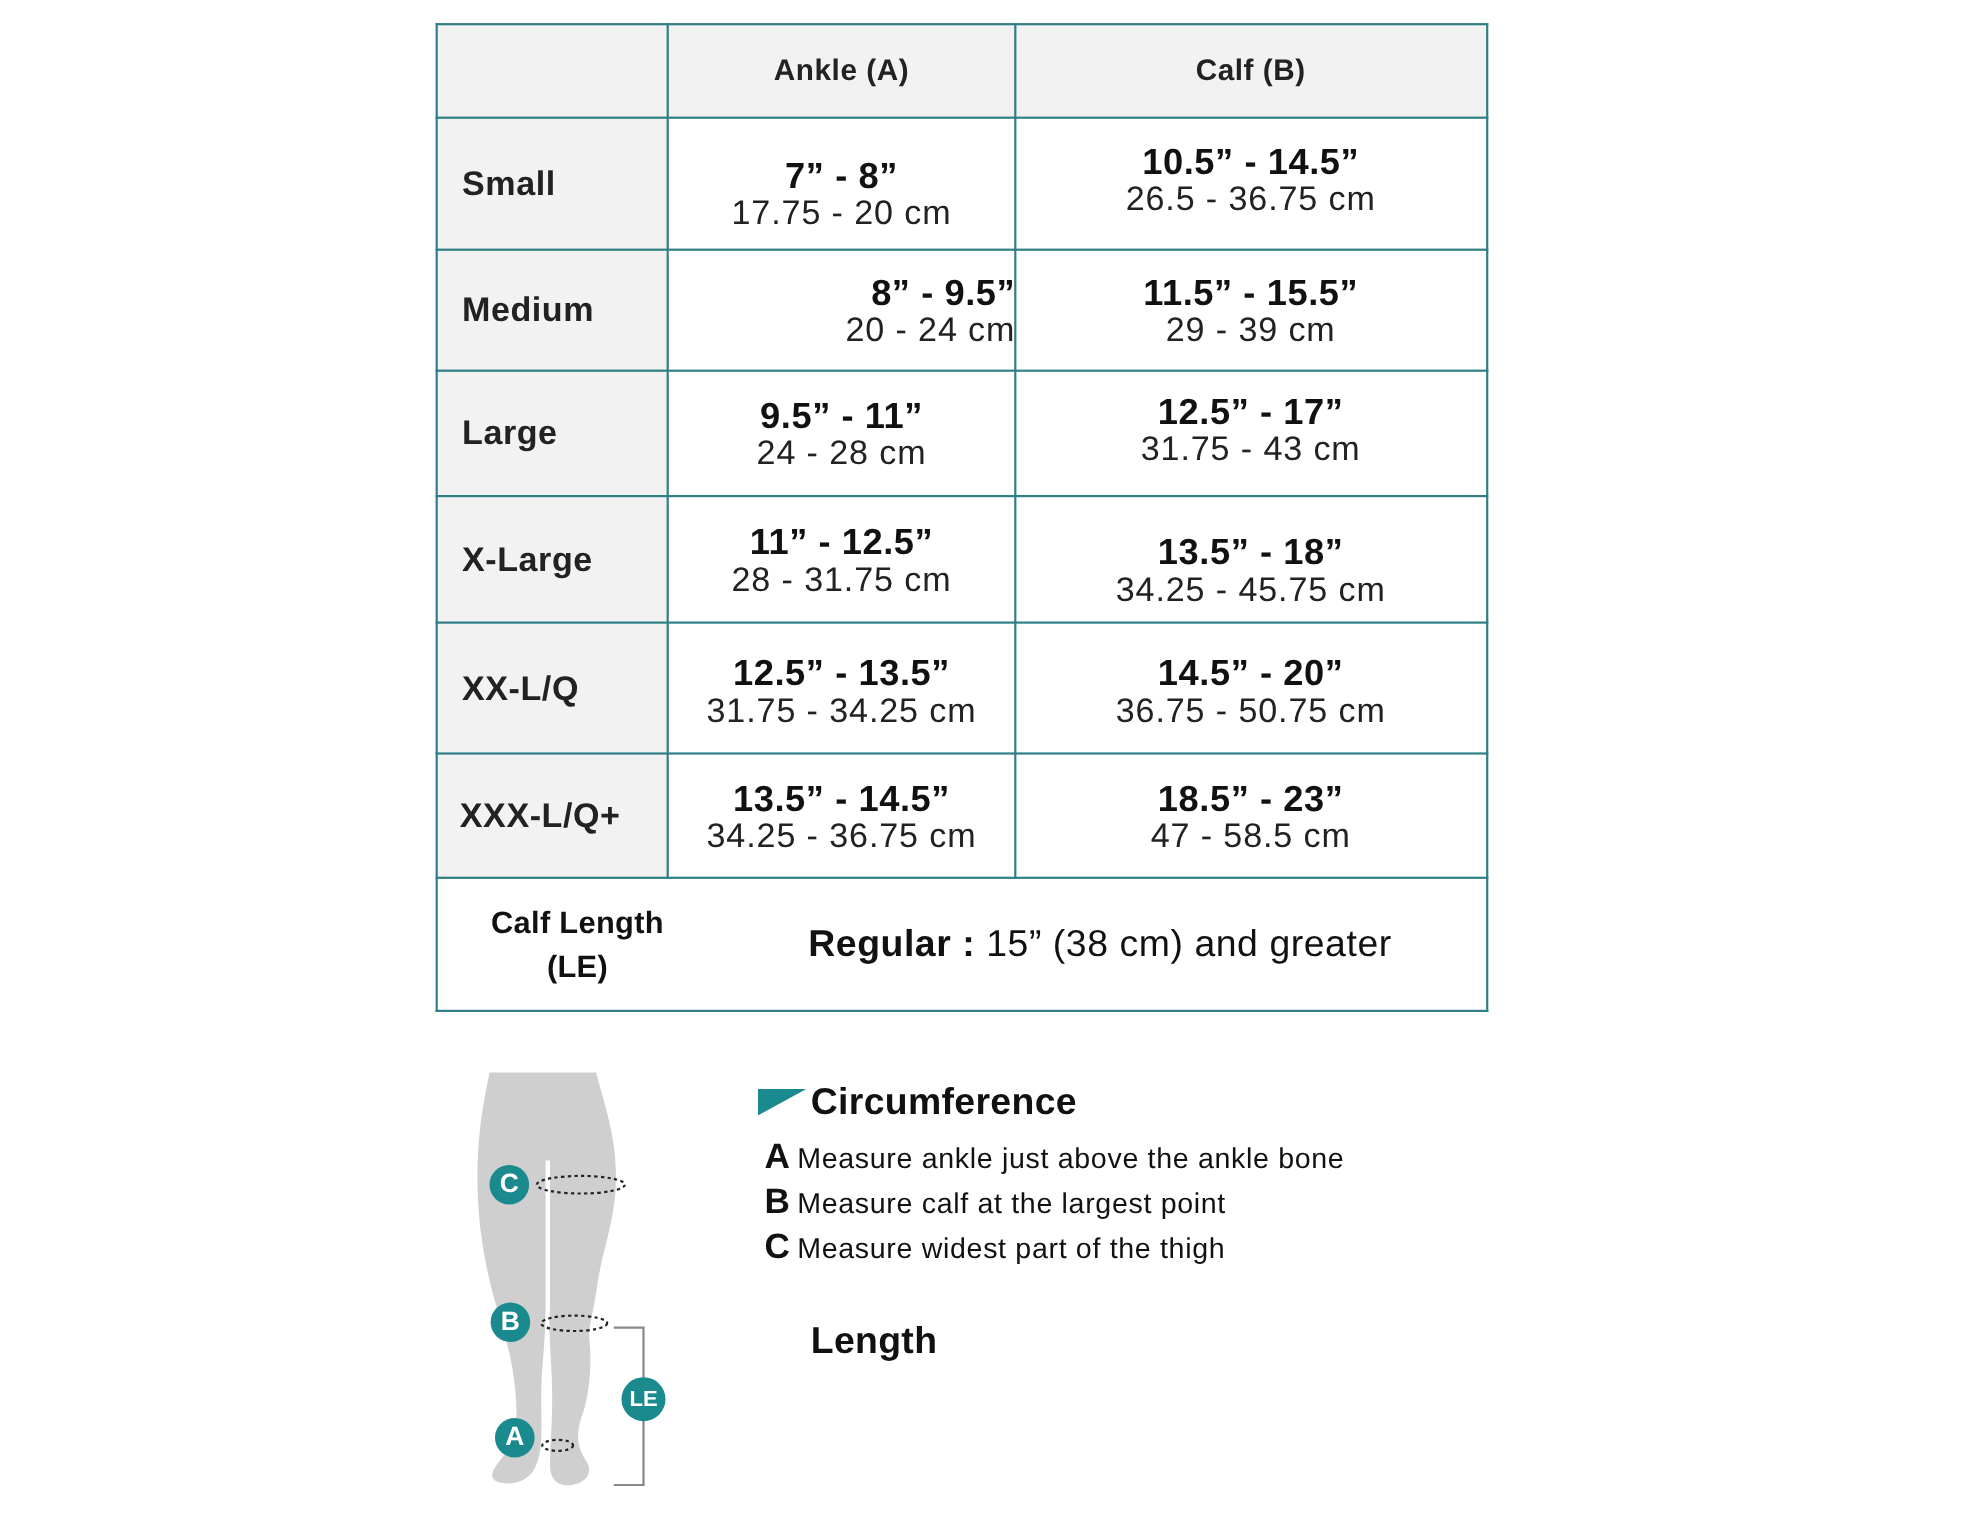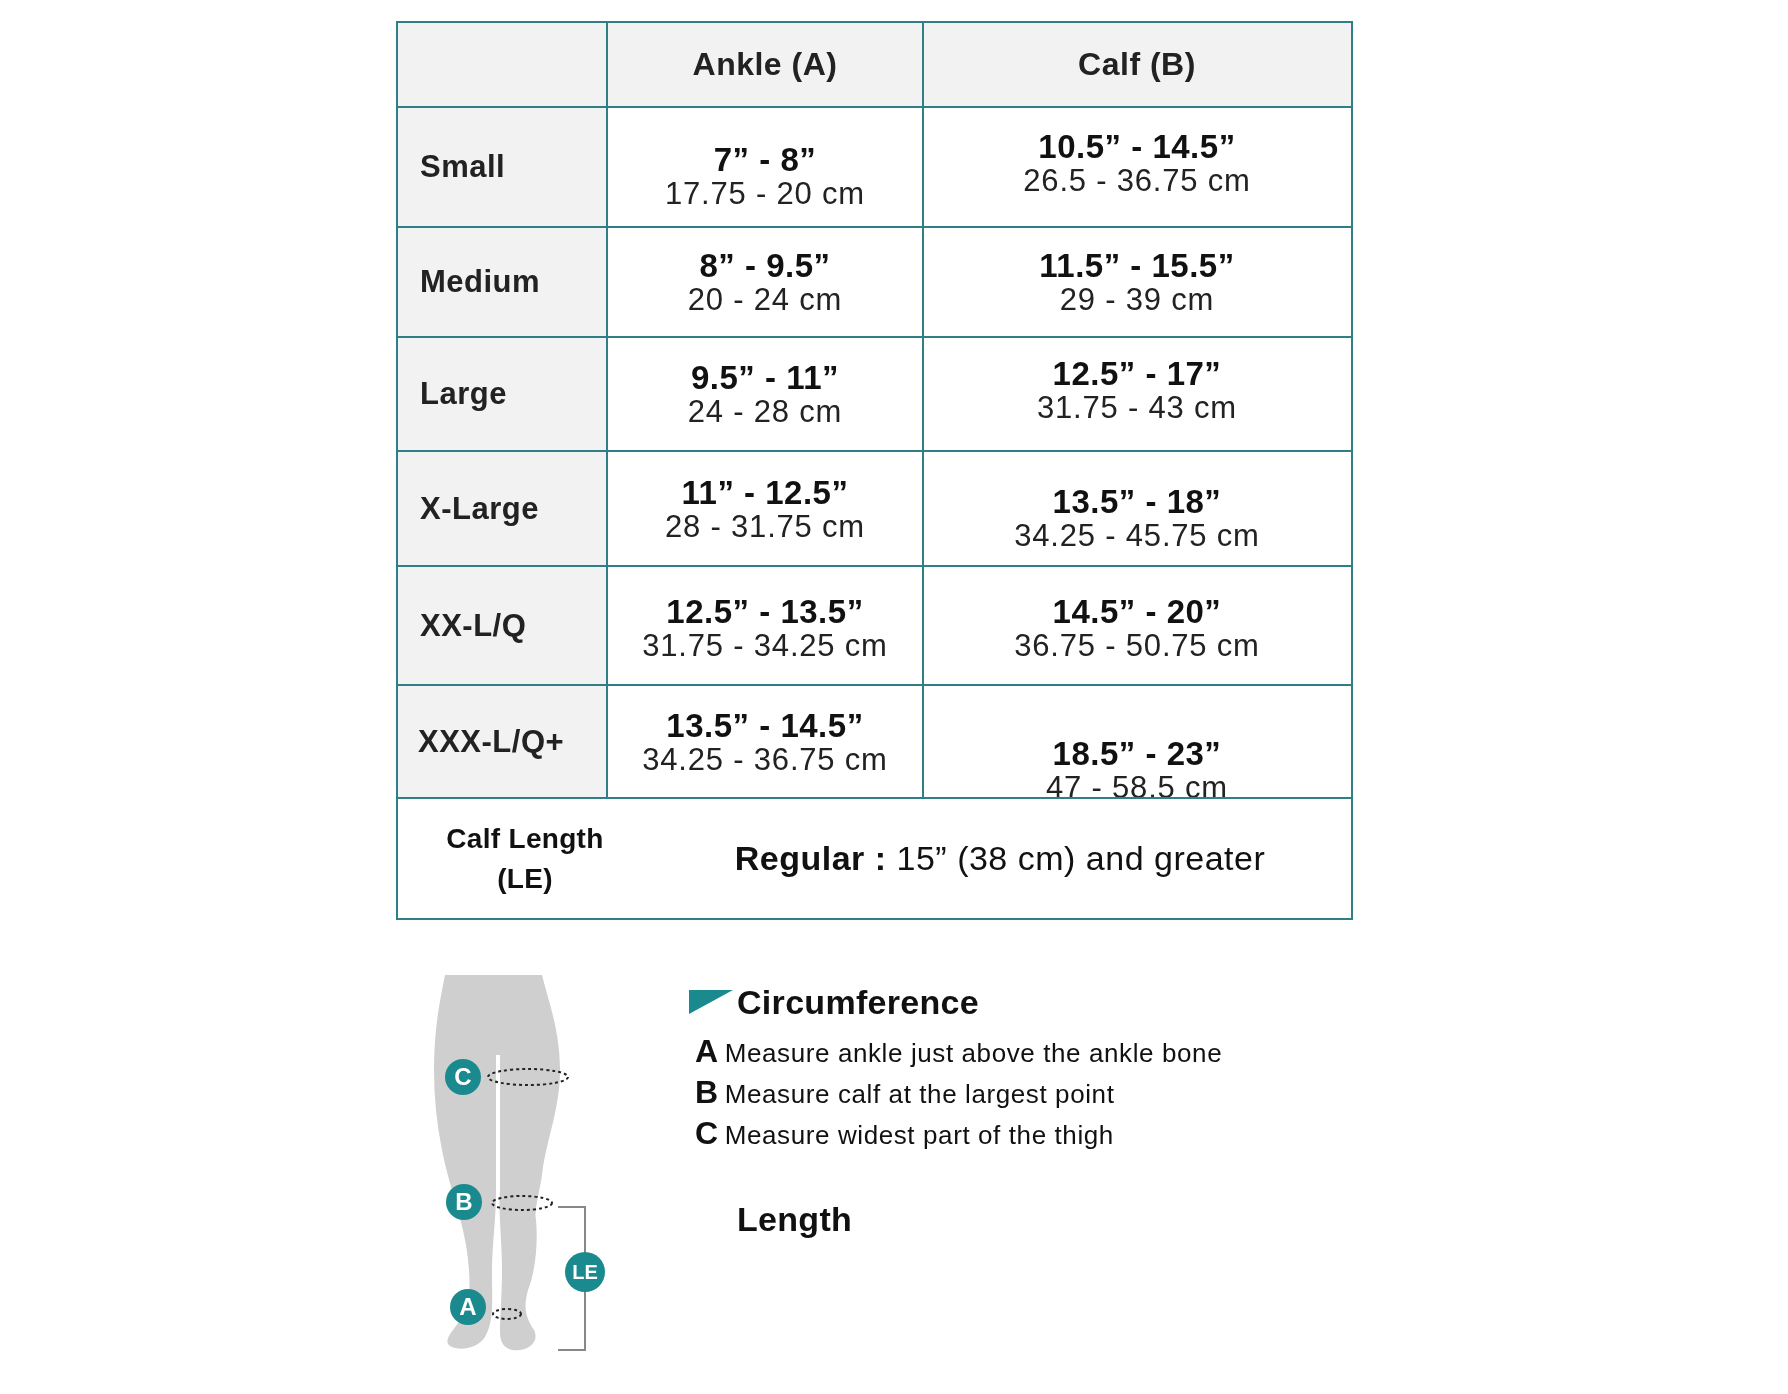--- a/index.html
+++ b/index.html
@@ -4,21 +4,21 @@
 <style>
   html, body { margin:0; padding:0; background:#ffffff; }
   body { width:1788px; height:1394px; position:relative; overflow:hidden;
          font-family:"Liberation Sans", "DejaVu Sans", sans-serif; color:#1a1a1a; }
   .table { position:absolute; left:396px; top:21px; width:955px; height:898px; }
   .cell { position:absolute; box-sizing:border-box; display:flex; flex-direction:column;
           align-items:center; justify-content:center; text-align:center; }
   .hline { position:absolute; height:2px; background:#2e7f86; }
   .vline { position:absolute; width:2px; background:#2e7f86; }
   .hdr { background:#f2f2f2; }
-  .hdr-text { font-weight:bold; font-size:32px; color:#222; letter-spacing:0.5px; }
+  .hdr-text { font-weight:bold; font-size:27px; color:#222; letter-spacing:0.5px; }
   .size-cell { background:#f2f2f2; align-items:flex-start; padding-left:24px; }
   .size-text { font-weight:bold; font-size:31px; color:#222; letter-spacing:0.5px; }
   .in-text { font-weight:bold; font-size:33px; color:#111; line-height:36px; letter-spacing:0.5px; }
   .cm-text { font-size:31px; color:#222; line-height:32px; letter-spacing:0.8px; }
   .cl-label { font-weight:bold; font-size:28px; line-height:40px; color:#111; letter-spacing:0.3px; }
   .regular { font-size:34px; color:#111; letter-spacing:0.5px; }
   .regular b { font-weight:bold; }
   .section { position:absolute; left:689px;text-align:right; }
   .heading { display:flex; align-items:center; height:34px; }
   .tri { width:44px; height:24px; margin-right:4px; }
@@ -48,21 +48,21 @@
     <span class="cm-text">17.75 - 20 cm</span>
   </div>
   <div class="cell" style="left:527px;top:86px;width:428px;height:120px;padding-bottom:8px;">
     <span class="in-text">10.5” - 14.5”</span>
     <span class="cm-text">26.5 - 36.75 cm</span>
   </div>
 
   <div class="cell size-cell" style="left:0;top:206px;width:211px;height:110px;">
     <span class="size-text">Medium</span>
   </div>
-  <div class="cell" style="left:211px;top:206px;width:316px;height:110px;">
+  <div class="cell" style="left:211px;top:206px;width:316px;height:110px;align-items:flex-end;">
     <span class="in-text">8” - 9.5”</span>
     <span class="cm-text">20 - 24 cm</span>
   </div>
   <div class="cell" style="left:527px;top:206px;width:428px;height:110px;">
     <span class="in-text">11.5” - 15.5”</span>
     <span class="cm-text">29 - 39 cm</span>
   </div>
 
   <div class="cell size-cell" style="left:0;top:316px;width:211px;height:114px;">
     <span class="size-text">Large</span>
@@ -100,21 +100,21 @@
     <span class="cm-text">36.75 - 50.75 cm</span>
   </div>
 
   <div class="cell size-cell" style="left:0;top:664px;width:211px;height:113px;padding-left:22px;">
     <span class="size-text">XXX-L/Q+</span>
   </div>
   <div class="cell" style="left:211px;top:664px;width:316px;height:113px;">
     <span class="in-text">13.5” - 14.5”</span>
     <span class="cm-text">34.25 - 36.75 cm</span>
   </div>
-  <div class="cell" style="left:527px;top:692px;width:428px;height:113px;">
+  <div class="cell" style="left:527px;top:664px;width:428px;height:113px;">
     <span class="in-text">18.5” - 23”</span>
     <span class="cm-text">47 - 58.5 cm</span>
   </div>
 
   <div class="cell" style="left:0;top:777px;width:258px;height:121px;">
     <span class="cl-label">Calf Length</span>
     <span class="cl-label">(LE)</span>
   </div>
   <div class="cell" style="left:284px;top:777px;width:640px;height:121px;align-items:center;padding-bottom:0;">
     <span class="regular"><b>Regular :</b><span> 15” (38 cm) and greater</span></span>

